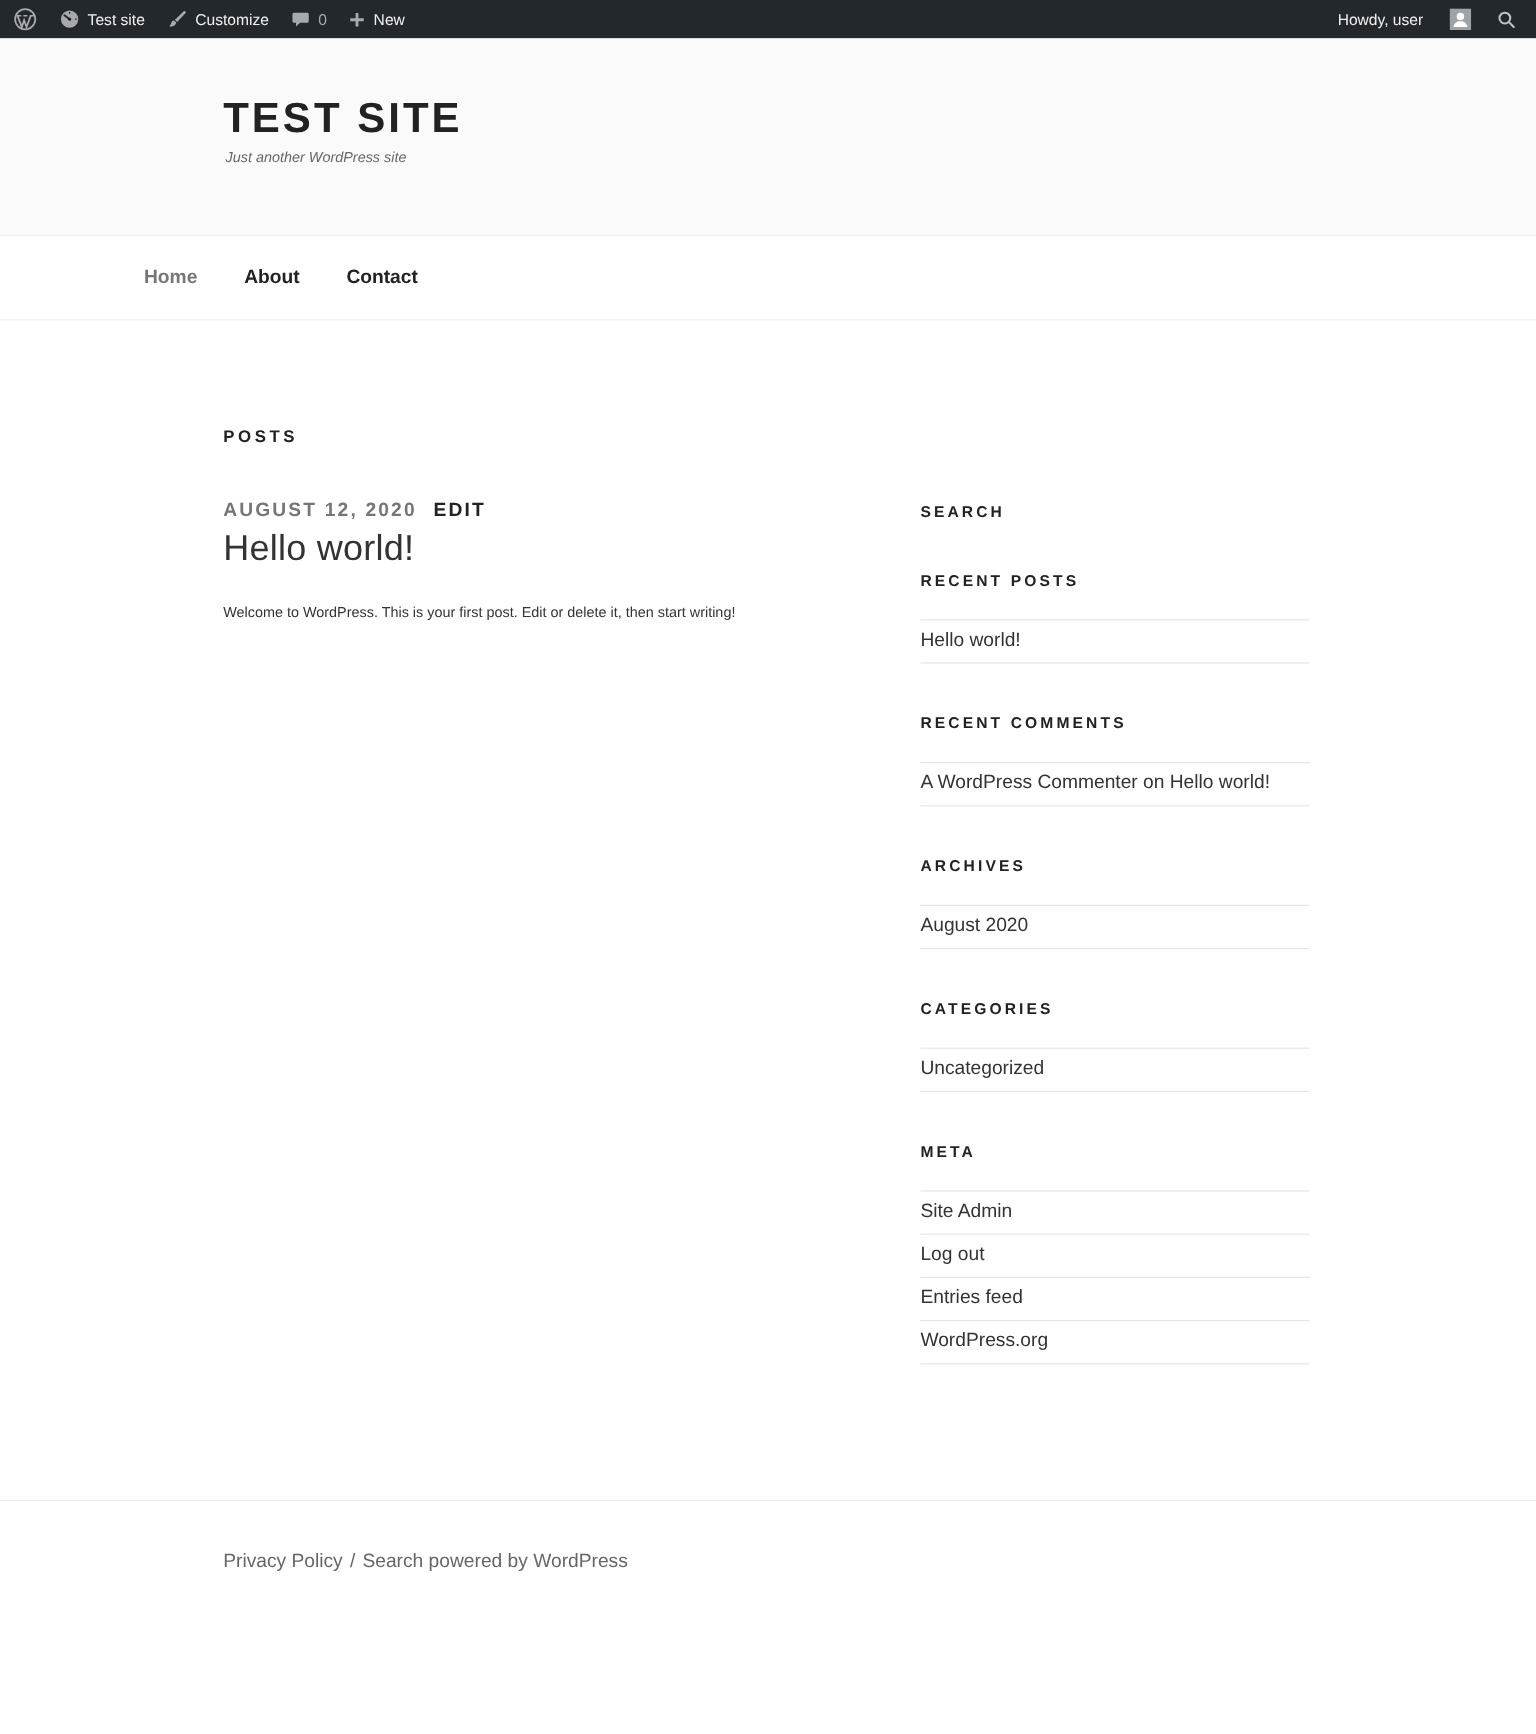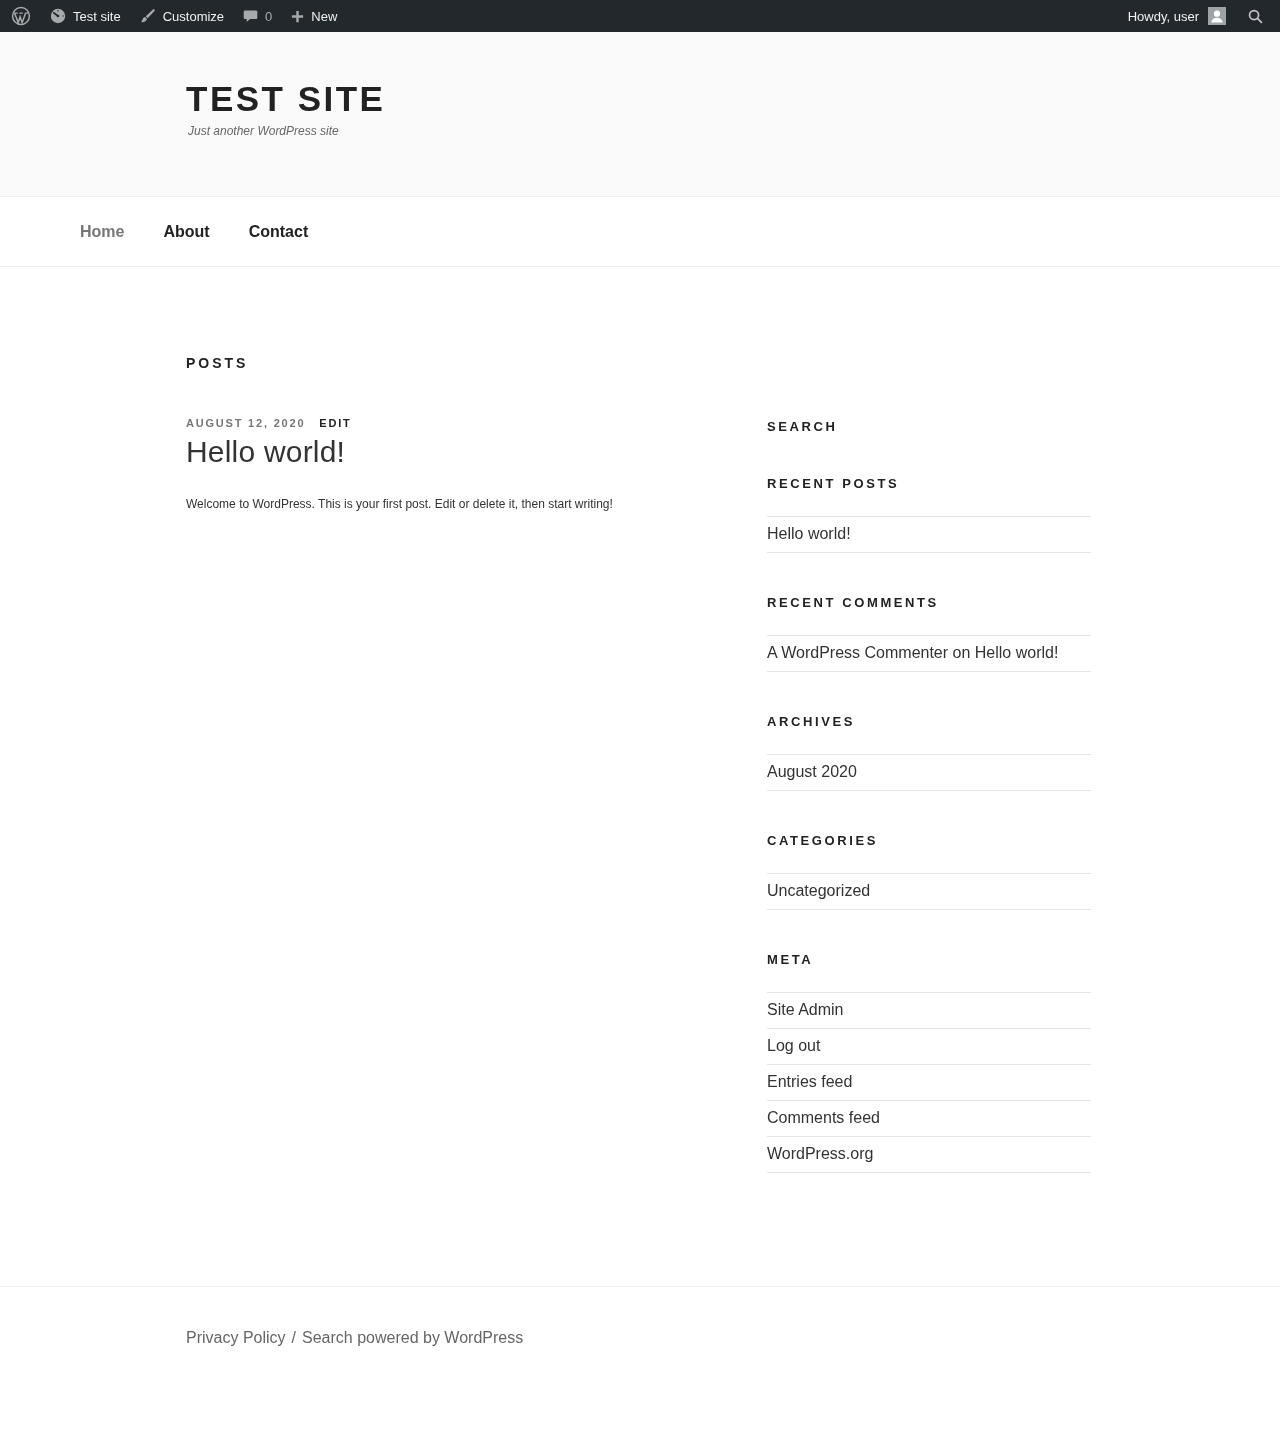--- a/index.html
+++ b/index.html
@@ -27,32 +27,32 @@
     background: var(--header_bg, #fafafa);
     border-bottom: 1px solid var(--border, #eeeeee);
     height: 165px; padding: 47px 0 0 186px;
   }
   .site-title { margin: 0; font-size: 35px; font-weight: 700;
     letter-spacing: 2.5px; color: var(--heading, #222); display: inline-block; }
   .site-desc { margin: 5px 0 0 2px; font-size: 12px; color: var(--tagline, #666); font-style: italic; }
 
   
   .main-nav { height: 70px; border-bottom: 1px solid var(--border, #eeeeee);
-    display: flex; align-items: center; padding-left: 80px; background: #fff; }
+    display: flex; align-items: center; padding-left: 120px; background: #fff; }
   .main-nav a { font-size: 16px; font-weight: 700; color: var(--heading, #222);
     margin-right: 39px; }
   .main-nav a.current { color: var(--muted, #767676); }
 
   
   .content-wrap { display: flex; padding: 0 189px 0 186px; }
   main.content { width: 546px; }
   .page-title { margin: 88px 0 0; font-size: 14px; font-weight: 700;
     letter-spacing: 3px; color: var(--heading, #222); }
 
-  .entry-meta { margin-top: 46px; font-size: 11px; font-weight: 700;
+  .entry-meta { margin-top: 46px; font-size: 16px; font-weight: 700;
     letter-spacing: 1.8px; }
   .entry-meta .date { color: var(--muted, #767676); margin-right: 14px; }
   .entry-meta .edit { color: var(--heading, #222); }
   .entry-title { margin: 6px 0 0; font-size: 30px; font-weight: 300;
     color: var(--text, #333); letter-spacing: 0.2px; }
   .entry-title a { color: inherit; }
   .entry-body { margin: 22px 0 0; font-size: 12px; line-height: 27px;
     color: var(--text, #333); }
 
   
@@ -129,21 +129,21 @@
     <a class="ab-item">
       <span class="ab-icon">
         <svg width="15" height="15" viewBox="0 0 20 20">
           <path d="M8.4 2.5h3.2v5.9h5.9v3.2h-5.9v5.9H8.4v-5.9H2.5V8.4h5.9z" fill="currentColor"></path>
         </svg>
       </span>
       <span>New</span>
     </a>
   </div>
   <div class="ab-group">
-    <a class="ab-item" style="gap:9px;">
+    <a class="ab-item" style="gap:22px;">
       <span>Howdy, user</span>
       <span class="ab-avatar">
         <svg width="18" height="18" viewBox="0 0 18 18">
           <rect width="18" height="18" fill="#9ea3a8"></rect>
           <circle cx="9" cy="6.7" r="3.1" fill="#fff"></circle>
           <path d="M3.2 15.5c.5-3.2 2.7-4.8 5.8-4.8s5.3 1.6 5.8 4.8z" fill="#fff"></path>
         </svg>
       </span>
     </a>
     <a class="ab-item" style="padding:0 12px;">
@@ -229,23 +229,20 @@
         <li>
           <a href="#">Site Admin</a>
         </li>
         <li>
           <a href="#">Log out</a>
         </li>
         <li>
           <a href="#">Entries feed</a>
         </li>
         <li>
-          <a href="#">Comments feed</a>
-        </li>
-        <li>
           <a href="#">WordPress.org</a>
         </li>
       </ul>
     </section>
   </aside>
 </div>
 
 <footer class="site-footer">
   <a href="#">Privacy Policy</a><span class="sep">/</span><a href="#">Search powered by WordPress</a>
 </footer>

